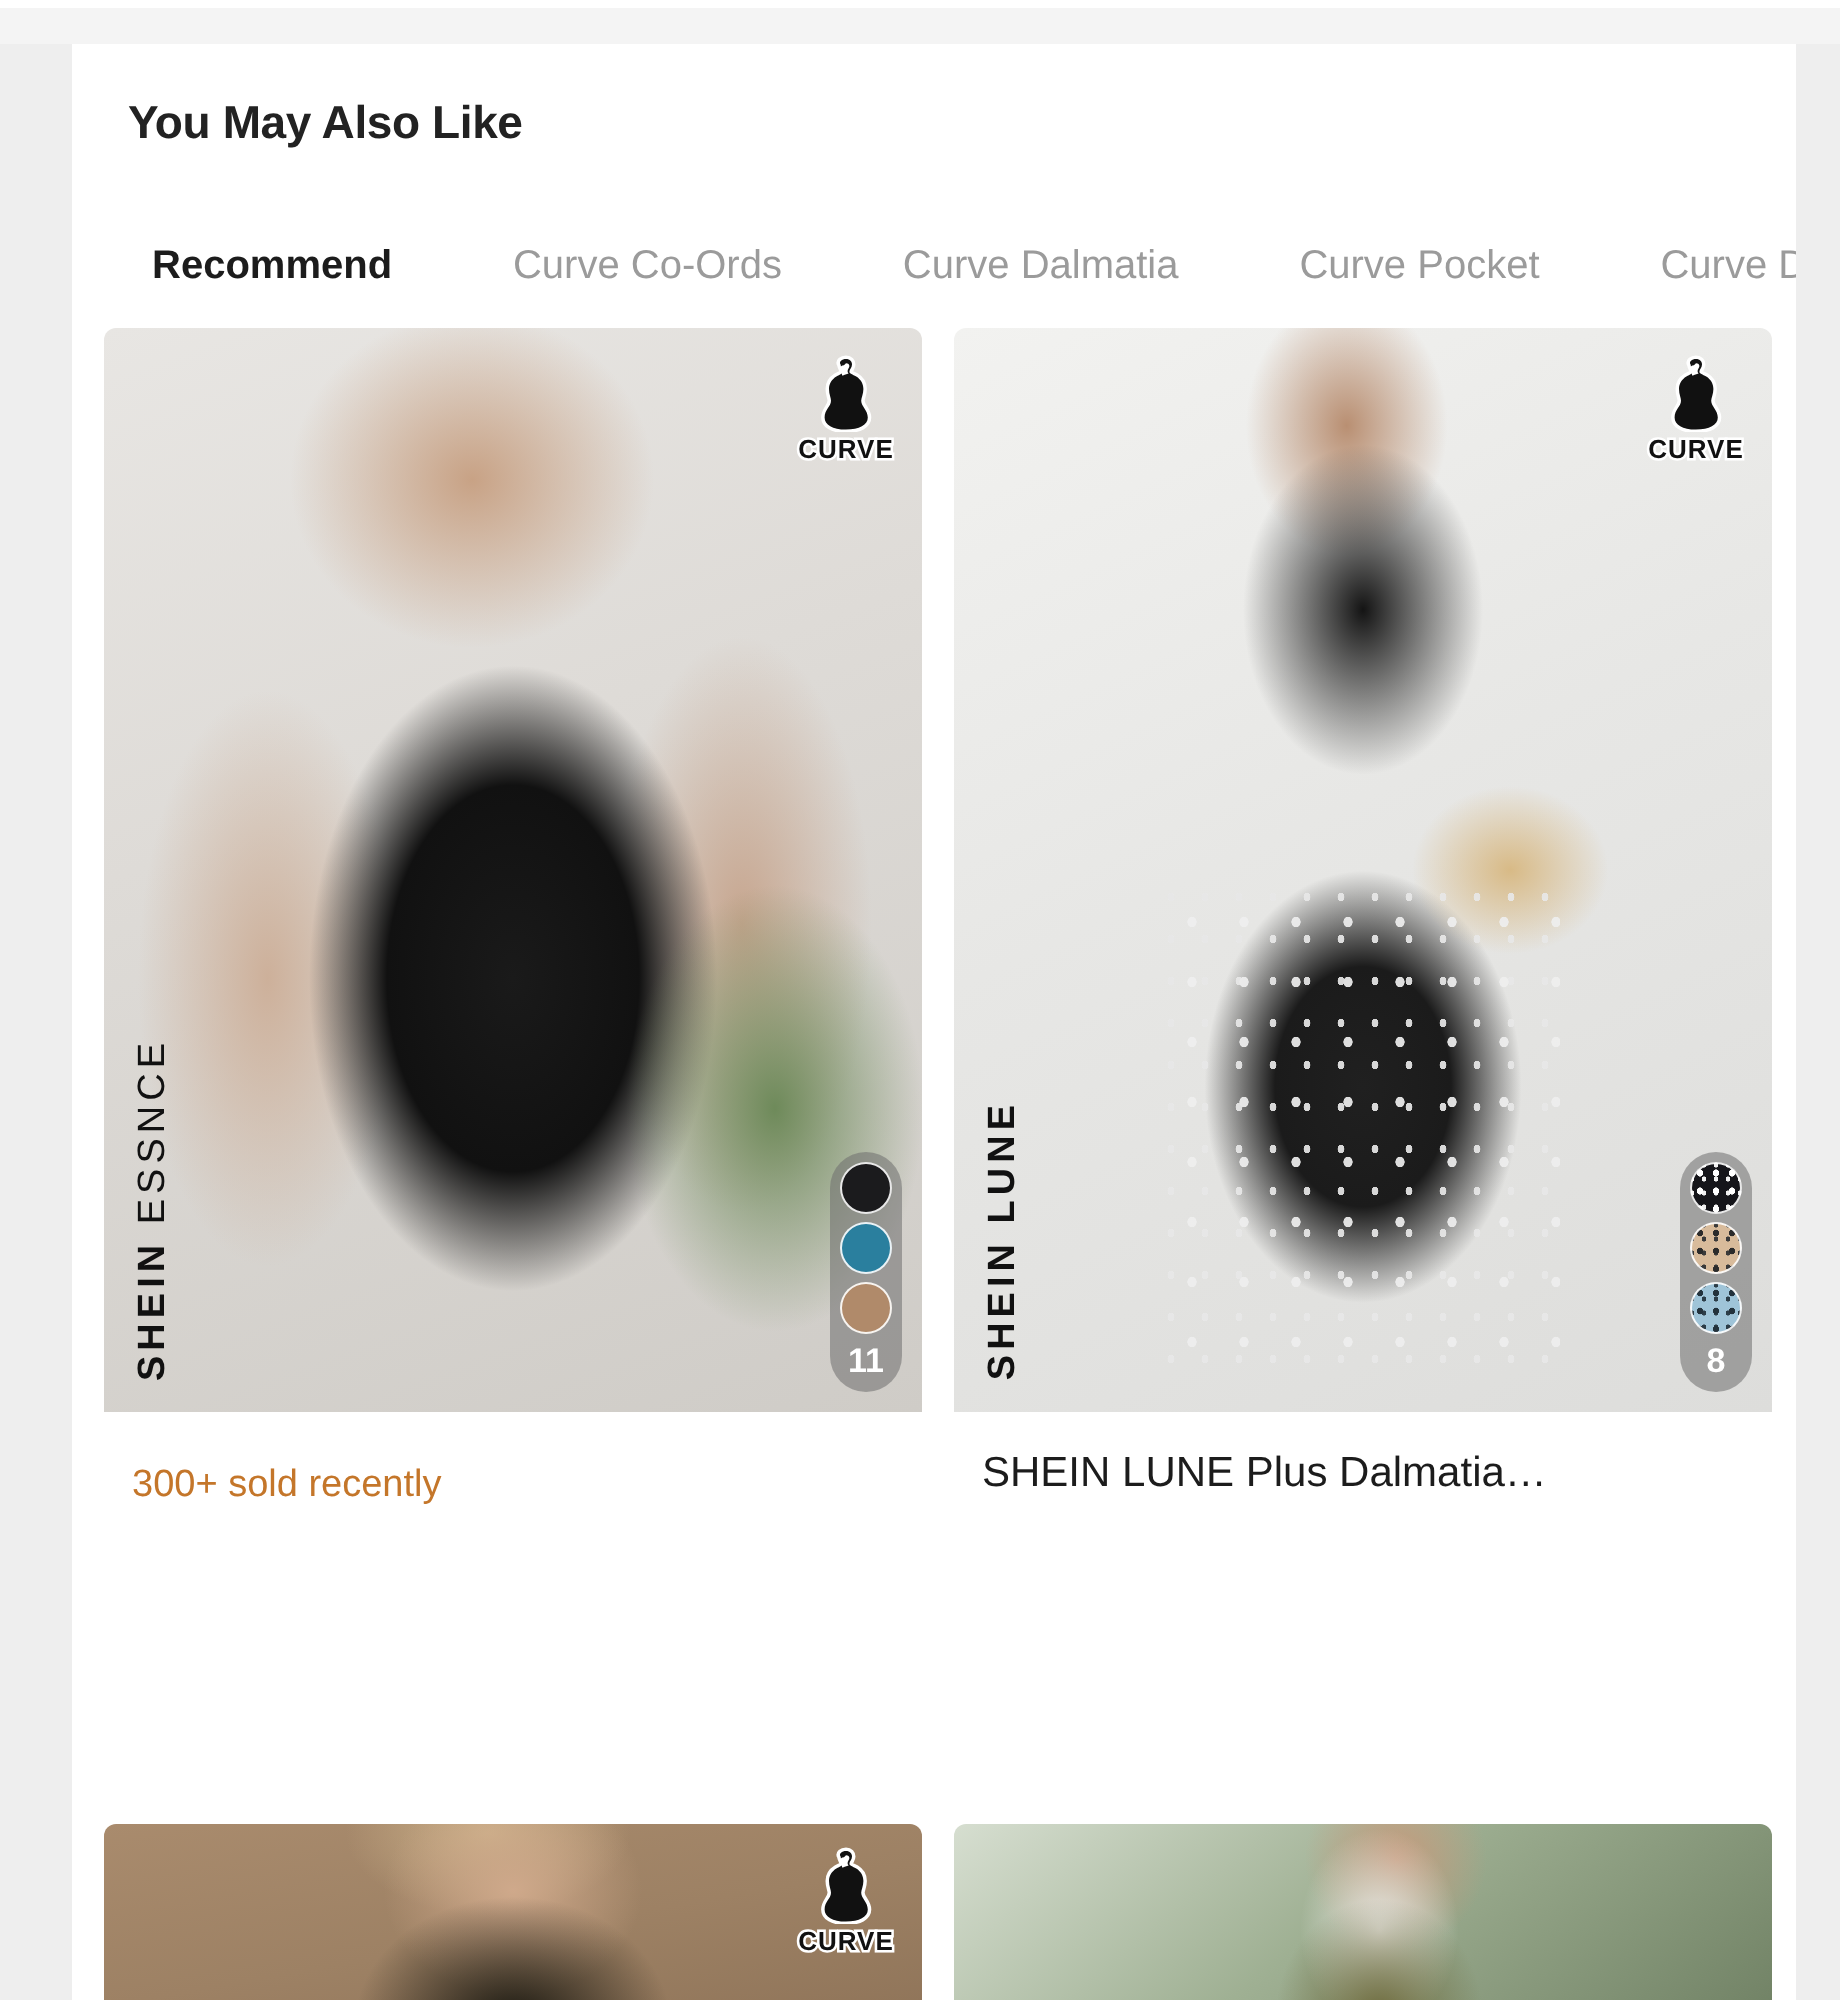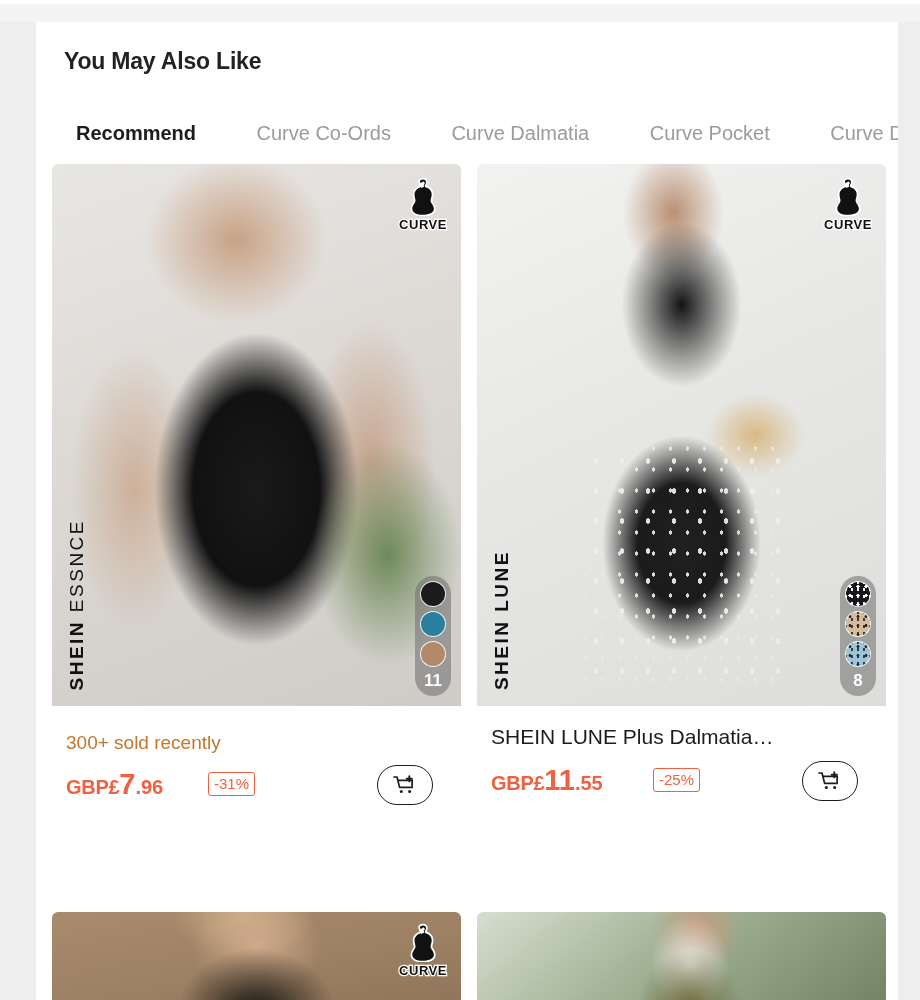--- a/index.html
+++ b/index.html
@@ -349,36 +349,20 @@
             <div class="swatch-rail">
               <div class="swatch" style="background:#1b1b1d;"></div>
               <div class="swatch" style="background:#2a7f9e;"></div>
               <div class="swatch" style="background:#b08a6a;"></div>
               <span class="swatch-count">11</span>
             </div>
           </div>
 
           <div class="info">
             <div class="sold">300+ sold recently</div>
-            <div class="price-row">
-              <span class="price">
-                <span class="cur">GBP£</span><span class="intg">7</span><span class="frac">.96</span>
-              </span>
-              <span class="discount d1">-31%</span>
-              <button class="cart-btn">
-                <svg width="26" height="22" viewBox="0 0 26 22">
-                  <path d="M2 3h3l2.6 10.4h11.3" fill="none" stroke="#1c1c1c" stroke-width="1.7" stroke-linecap="round" stroke-linejoin="round"></path>
-                  <path d="M6.2 6.3h13.9" fill="none" stroke="#1c1c1c" stroke-width="1.7" stroke-linecap="round"></path>
-                  <path d="M20.1 6.3v7.1" fill="none" stroke="#1c1c1c" stroke-width="1.7" stroke-linecap="round"></path>
-                  <circle cx="9.3" cy="17.6" r="1.5" fill="#1c1c1c"></circle>
-                  <circle cx="17.6" cy="17.6" r="1.5" fill="#1c1c1c"></circle>
-                  <path d="M17.3 2.2v5.2M14.7 4.8h5.2" fill="none" stroke="#1c1c1c" stroke-width="1.9" stroke-linecap="round"></path>
-                </svg>
-              </button>
-            </div>
           </div>
         </div>
 
         <div class="tile col-right" style="top:0;">
           <div class="media">
             <div class="photo photo-lune">
               <div class="dots"></div>
             </div>
 
             <div class="curve-badge">
@@ -399,36 +383,20 @@
             <div class="swatch-rail">
               <div class="swatch sw-dots-black"></div>
               <div class="swatch sw-dots-tan"></div>
               <div class="swatch sw-dots-blue"></div>
               <span class="swatch-count">8</span>
             </div>
           </div>
 
           <div class="info">
             <div class="prod-title">SHEIN LUNE Plus Dalmatia…</div>
-            <div class="price-row">
-              <span class="price">
-                <span class="cur">GBP£</span><span class="intg">11</span><span class="frac">.55</span>
-              </span>
-              <span class="discount d2">-25%</span>
-              <button class="cart-btn">
-                <svg width="26" height="22" viewBox="0 0 26 22">
-                  <path d="M2 3h3l2.6 10.4h11.3" fill="none" stroke="#1c1c1c" stroke-width="1.7" stroke-linecap="round" stroke-linejoin="round"></path>
-                  <path d="M6.2 6.3h13.9" fill="none" stroke="#1c1c1c" stroke-width="1.7" stroke-linecap="round"></path>
-                  <path d="M20.1 6.3v7.1" fill="none" stroke="#1c1c1c" stroke-width="1.7" stroke-linecap="round"></path>
-                  <circle cx="9.3" cy="17.6" r="1.5" fill="#1c1c1c"></circle>
-                  <circle cx="17.6" cy="17.6" r="1.5" fill="#1c1c1c"></circle>
-                  <path d="M17.3 2.2v5.2M14.7 4.8h5.2" fill="none" stroke="#1c1c1c" stroke-width="1.9" stroke-linecap="round"></path>
-                </svg>
-              </button>
-            </div>
           </div>
         </div>
       </div>
 
       <div class="row" style="height:120px; margin-top:42px;">
 
         <div class="tile col-left" style="top:0;">
           <div class="media short">
             <div class="photo photo-row2a"></div>
             <div class="curve-badge" style="top:10px;">

